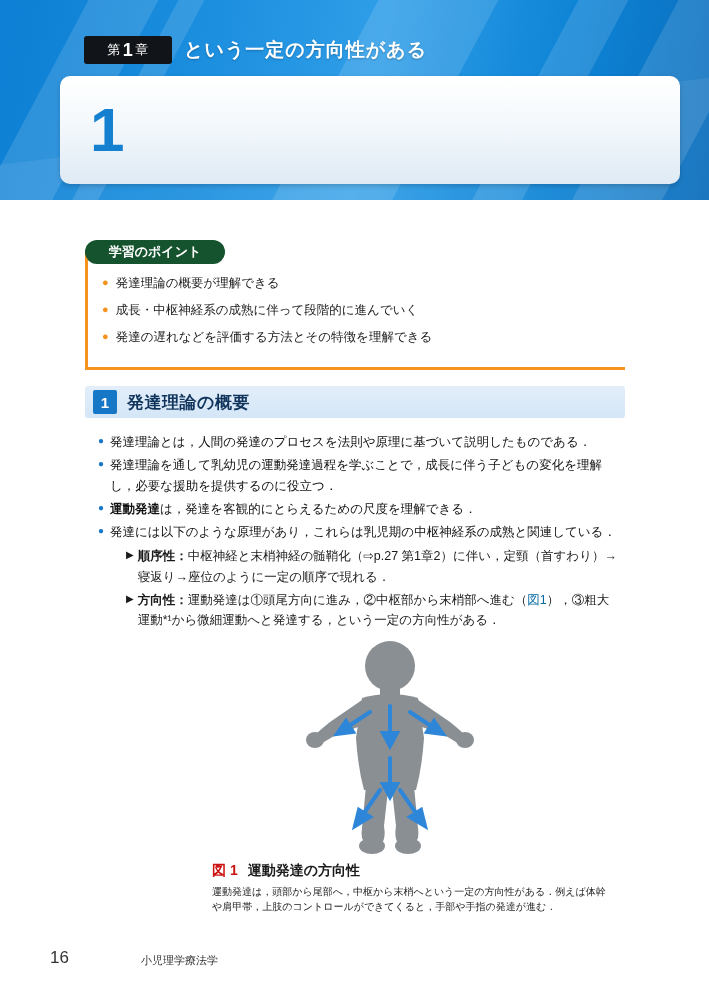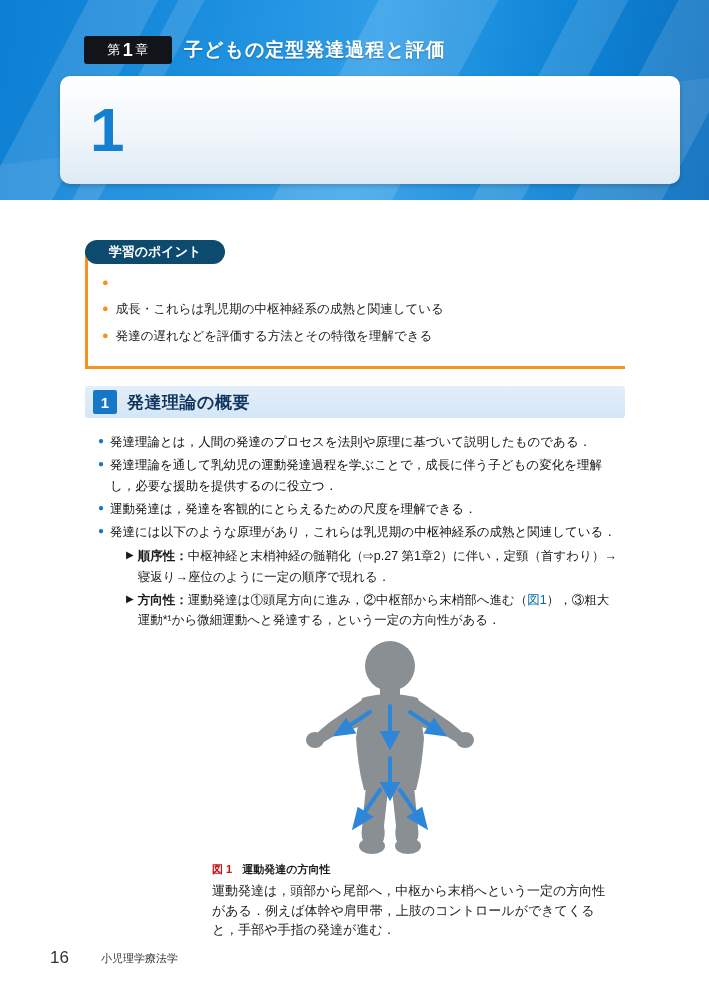--- a/index.html
+++ b/index.html
@@ -104,21 +104,21 @@
   }
 
   
   .learn-box {
     position: absolute;
     left: 85px; top: 240px;
     width: 540px;
   }
   .learn-tab {
     width: 140px; height: 24px;
-    background: #0c4a6e;
+    background: #14532d;
     border-radius: 12px;
     color: #ffffff;
     font-size: 13px;
     font-weight: bold;
     display: flex;
     align-items: center;
     justify-content: center;
     position: relative;
     z-index: 2;
   }
@@ -195,21 +195,21 @@
     color: #111111;
   }
   .b-item .bdot {
     color: #1677c7;
     font-size: 10px;
     margin-right: 6px;
     line-height: 1.75;
     flex: none;
   }
   .b-item .btext { flex: 1; }
-  .b-item b { font-weight: normal; }
+  .b-item b { font-weight: bold; }
 
   .sub-list {
     margin-left: 28px;
     margin-top: 4px;
   }
   .s-item {
     display: flex;
     align-items: flex-start;
     font-size: 12.5px;
     line-height: 1.62;
@@ -232,40 +232,41 @@
     width: 180px; height: 215px;
   }
   .fig-caption {
     position: absolute;
     left: 212px; top: 862px;
     width: 400px;
   }
   .fig-cap-head {
     display: flex;
     align-items: baseline;
-    font-size: 11px;
+    font-size: 14px;
     font-weight: bold;
     margin-bottom: 4px;
   }
   .fig-cap-head .fig-tag {
     color: #cc1111;
     margin-right: 10px;
   }
   .fig-cap-body {
-    font-size: 13px;
+    font-size: 10px;
     line-height: 1.5;
     color: #222222;
   }
 
   
   .footer {
     position: absolute;
     left: 50px; top: 948px;
     display: flex;
-    align-items: center;
+    align-items: flex-end;
+    gap: 40px;
   }
   .footer .pg {
     font-size: 17px;
     color: #333333;
   }
   .footer .bk {
     font-size: 11px;
     color: #333333;
     margin-left: 32px;
   }
@@ -281,35 +282,36 @@
   <div class="shine sh5"></div>
   <div class="diag"></div>
 </div>
 
 <div class="chapter-tag">
   <span>第</span>
   <span class="num">1</span>
   <span>章</span>
 </div>
 
-<div class="chapter-title">子どもの定型発達過程と評価</div>
+<div class="chapter-title">という一定の方向性がある</div>
 
 <div class="title-plate">
   <span class="big-num">1</span>
 </div>
 
 <div class="learn-box">
   <div class="learn-tab">学習のポイント</div>
   <div class="learn-body">
     <div class="learn-item">
       <span class="dot">●</span>
+      <span>発達理論の概要が理解できる</span>
     </div>
     <div class="learn-item">
       <span class="dot">●</span>
-      <span>成長・これらは乳児期の中枢神経系の成熟と関連している</span>
+      <span>成長・中枢神経系の成熟に伴って段階的に進んでいく</span>
     </div>
     <div class="learn-item">
       <span class="dot">●</span>
       <span>発達の遅れなどを評価する方法とその特徴を理解できる</span>
     </div>
   </div>
 </div>
 
 <div class="sec-head">
   <span class="sq">1</span>

